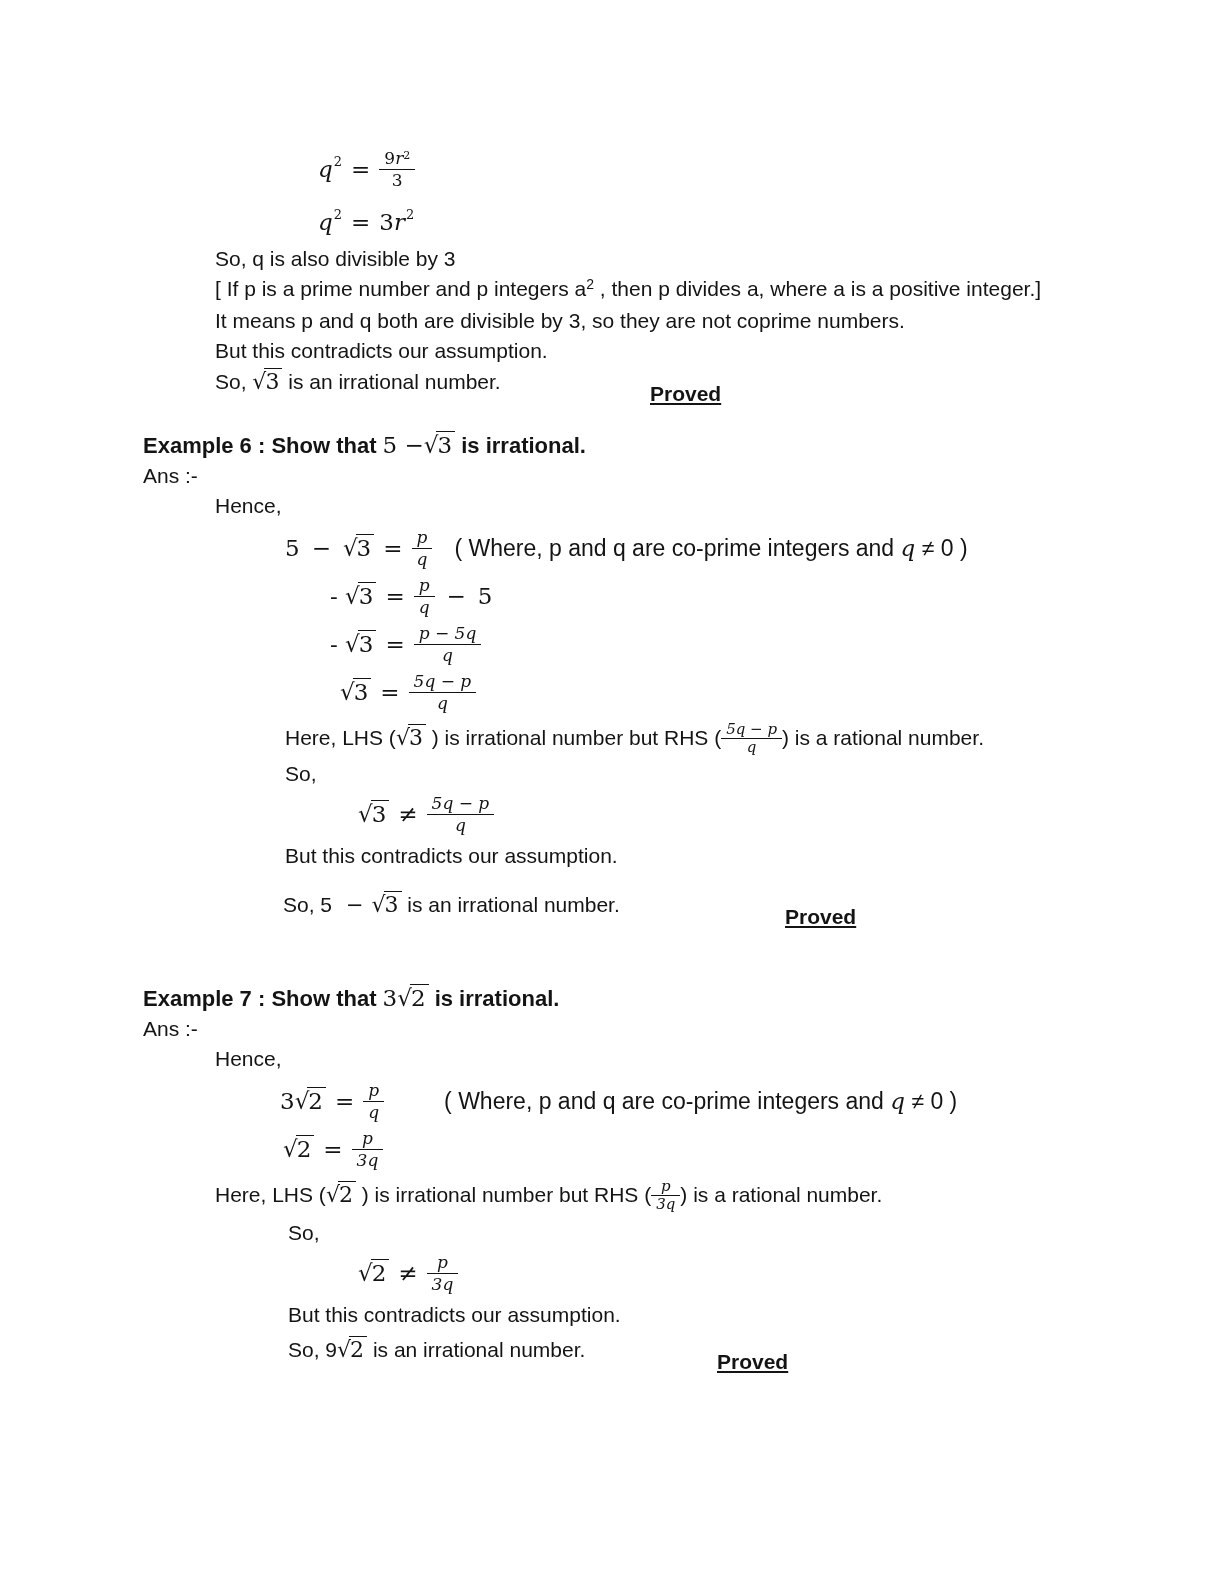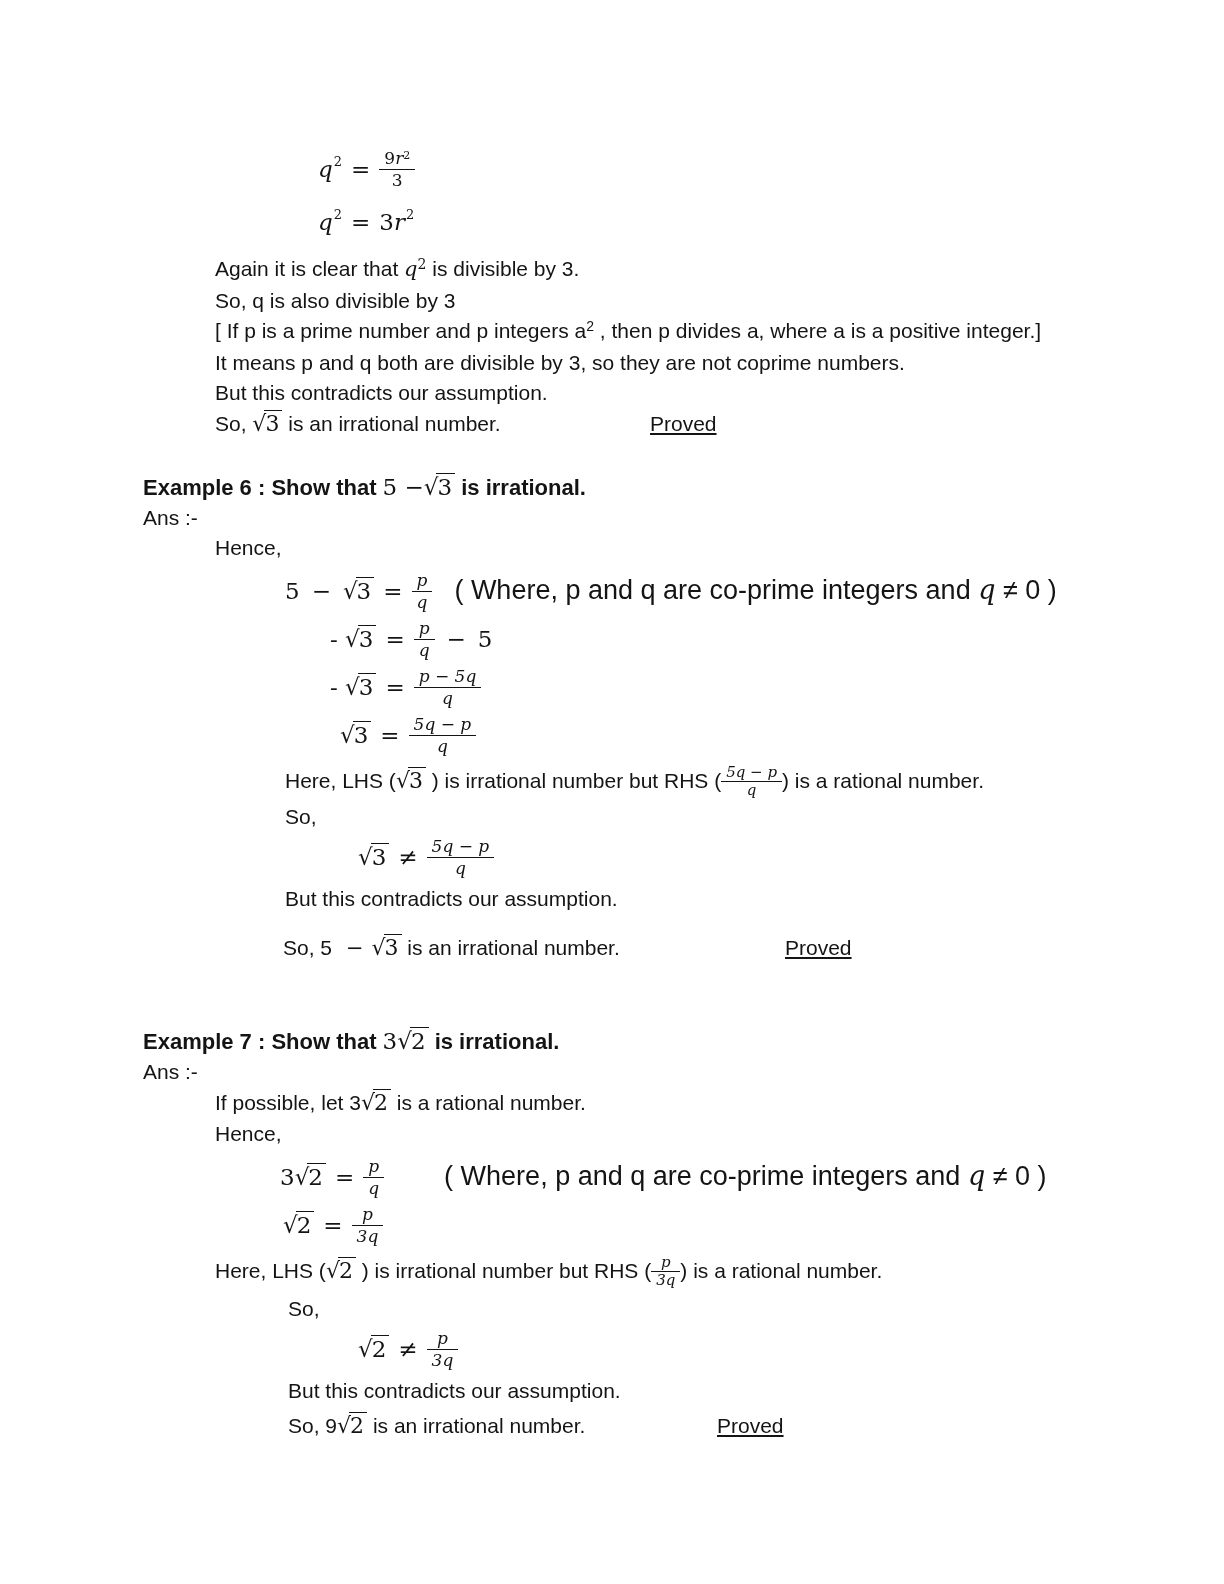--- a/index.html
+++ b/index.html
@@ -50,48 +50,45 @@
 
   .sqrt { white-space:nowrap; font-family:"DejaVu Serif", serif; font-style:normal; }
   .sqrt .rr { border-top:1.5px solid #141414; padding:0 3px 0 1px; margin-left:-2px; }
 
   .esup { font-size:13px; position:relative; top:-11px; margin-left:1px;
           font-family:"DejaVu Serif", serif; font-style:normal; }
   .fsup { font-size:11px; position:relative; top:-5px; }
   .bsup { font-size:14px; position:relative; top:-7px; }
   .ssup { font-size:14px; position:relative; top:-7px; font-family:"DejaVu Serif", serif; }
 
-  .wheretext { font-family:"Liberation Sans", sans-serif; font-size:27px; }
+  .wheretext { font-family:"Liberation Sans", sans-serif; font-size:23px; }
   .w22 { margin-left:22px; }
   .w60 { margin-left:60px; }
 
   .hl { line-height:42px; }
 
-  .proved { font-weight:400; text-decoration:underline; position:absolute; top:0;
+  .proved { font-weight:700; text-decoration:underline; position:absolute; top:12px;
             font-family:"Liberation Sans", sans-serif; }
   .pv435 { left:435px; }
   .pv502 { left:502px; }
   .pv429 { left:429px; }
 </style>
 </head>
 <body>
 
 <div class="page">
 
   <div class="eq x318">
     <span class="mi">q</span><span class="esup">2</span><span class="mn eqsign">=</span><span class="frac"><span class="n"><span class="mn">9</span><span class="mi">r</span><span class="fsup">2</span></span><span class="d mn">3</span></span>
   </div>
 
   <div class="eq x318 g8" style="line-height:36px">
     <span class="mi">q</span><span class="esup">2</span><span class="mn eqsign">=</span><span class="mn">3</span><span class="mi">r</span><span class="esup">2</span>
   </div>
 
-  <div class="t x215 g10">
-    <span>Again it is clear that </span><span class="mi">q</span><span class="ssup">2</span><span> is divisible by 3.</span>
-  </div>
 
   <div class="t x215">So, q is also divisible by 3</div>
 
   <div class="t x215">
     <span>[ If p is a prime number and p integers a</span><span class="bsup">2</span><span> , then p divides a, where a is a positive integer.]</span>
   </div>
 
   <div class="t x215">It means p and q both are divisible by 3, so they are not coprime numbers.</div>
 
   <div class="t x215">But this contradicts our assumption.</div>
@@ -142,23 +139,20 @@
     <span>So, 5 </span><span class="mn" style="margin:0 8px">−</span><span class="sqrt" style="font-size:22px"><span>√</span><span class="rr">3</span></span><span> is an irrational number.</span>
     <span class="proved pv502">Proved</span>
   </div>
 
   <div class="h x143 g62">
     <span>Example 7 : Show that </span><span class="mn" style="font-weight:400;font-size:23px">3</span><span class="sqrt" style="font-weight:400;font-size:23px"><span>√</span><span class="rr">2</span></span><span> is irrational.</span>
   </div>
 
   <div class="t x143">Ans :-</div>
 
-  <div class="t x215" style="line-height:32px">
-    <span>If possible, let 3</span><span class="sqrt" style="font-size:22px"><span>√</span><span class="rr">2</span></span><span> is a rational number.</span>
-  </div>
 
   <div class="t x215">Hence,</div>
 
   <div class="eq x280 g4">
     <span class="mn">3</span><span class="sqrt"><span>√</span><span class="rr">2</span></span><span class="mn eqsign">=</span><span class="frac"><span class="n mi">p</span><span class="d mi">q</span></span><span class="wheretext w60"><span>( Where, p and q are co-prime integers and </span><span class="mi">q</span><span> ≠ 0 )</span></span>
   </div>
 
   <div class="eq x283 g2">
     <span class="sqrt"><span>√</span><span class="rr">2</span></span><span class="mn eqsign">=</span><span class="frac"><span class="n mi">p</span><span class="d mi">3q</span></span>
   </div>

